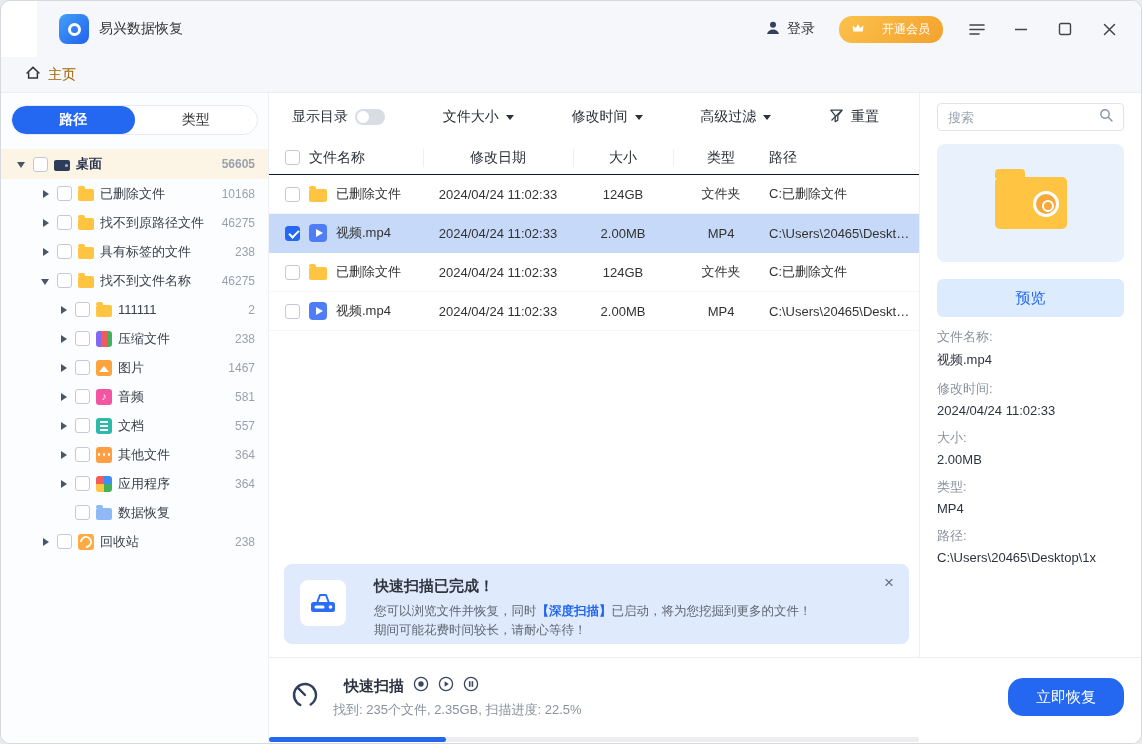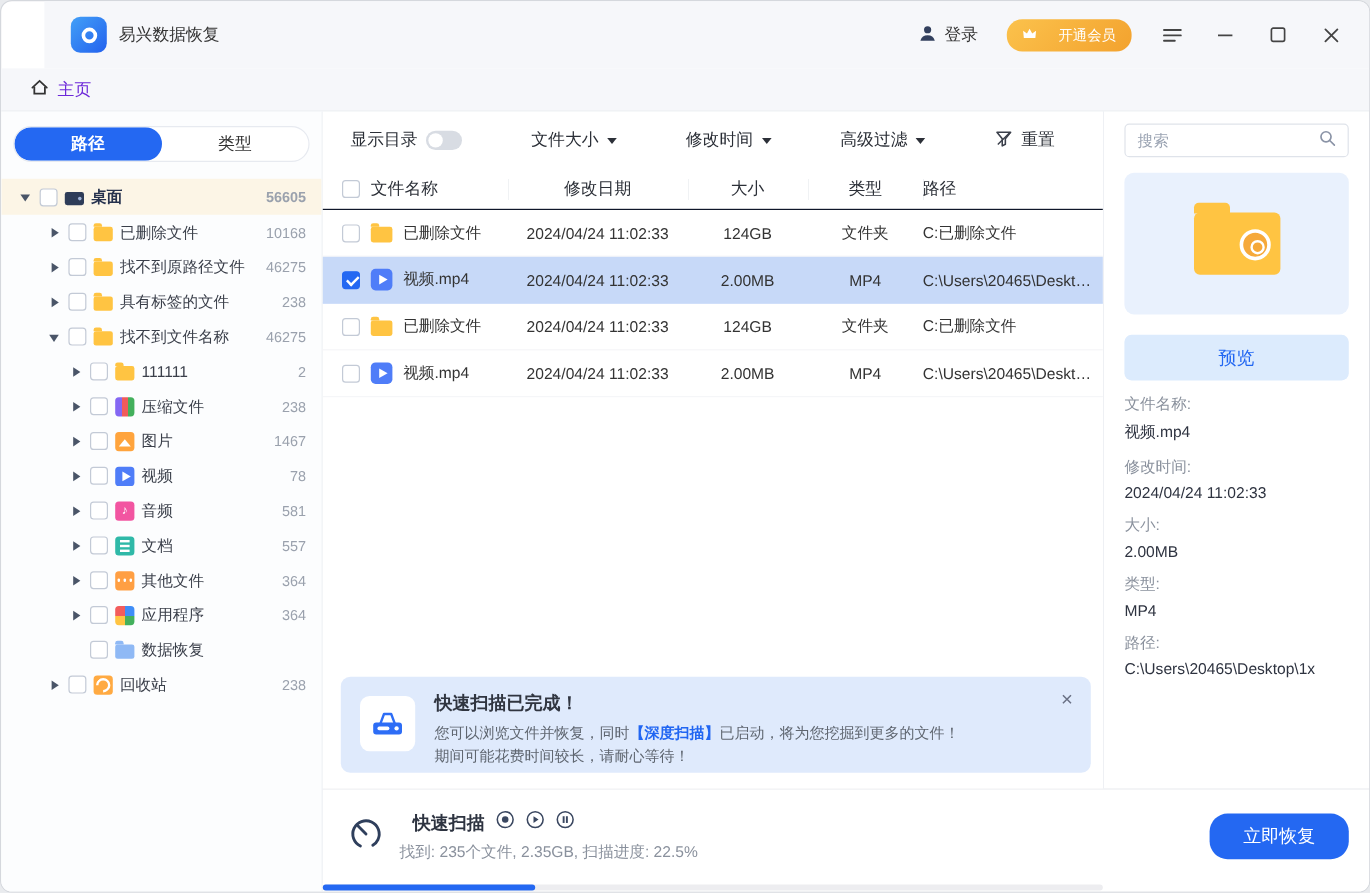--- a/index.html
+++ b/index.html
@@ -15,21 +15,21 @@
   .logo i { width:13px; height:13px; border:3px solid #fff; border-radius:50%; display:block; }
   .app-title { font-size:14px; color:#333; margin-left:10px; }
   .tb-right { margin-left:auto; display:flex; align-items:center; gap:24px; }
   .login { display:flex; align-items:center; gap:6px; font-size:14px; color:#333; cursor:pointer; }
   .vip { display:flex; align-items:center; gap:18px; background:linear-gradient(135deg,#fbc24c,#f3a22e);
          color:#fff; font-size:12px; padding:5px 13px; border-radius:13px; cursor:pointer; }
   .winbtn { width:20px; height:20px; display:flex; align-items:center; justify-content:center; cursor:pointer; }
 
   
   .homebar { height:36px; background:#f6f7fa; display:flex; align-items:center; gap:7px;
-             padding:0 24px; font-size:14px; color:#6d28d9; flex-shrink:0; border-bottom:1px solid #eceef2; }
+             padding:0 24px; font-size:14px; color:#a16207; flex-shrink:0; border-bottom:1px solid #eceef2; }
 
   
   .content { flex:1; display:flex; min-height:0; }
   .sidebar { width:268px; flex-shrink:0; background:#fcfdfe; border-right:1px solid #eef0f4;
              display:flex; flex-direction:column; overflow:hidden; }
   .cright { flex:1; display:flex; flex-direction:column; min-width:0; }
   .upper { height:566px; display:flex; min-height:0;justify-content:flex-end; }
   .main { width:650px; flex-shrink:0; display:flex; flex-direction:column; position:relative; background:#fff; }
   .vdiv { width:1px; background:#eef0f4; }
   .preview { flex:1; background:#fff; padding:10px 17px 0; display:flex; flex-direction:column; overflow:hidden; }
@@ -110,21 +110,21 @@
   .col-name { flex:1 1 auto; min-width:0; display:flex; align-items:center; gap:9px; padding-left:16px; }
   .col-date { width:150px; flex-shrink:0; text-align:center; }
   .col-size { width:100px; flex-shrink:0; text-align:center; }
   .col-type { width:96px;  flex-shrink:0; text-align:center; }
   .col-path { width:150px; flex-shrink:0; text-align:left; overflow:hidden; white-space:nowrap;
               text-overflow:ellipsis; padding-right:6px; }
   .thead .csep { box-shadow:inset 1px 0 0 #edeff2; }
 
   
   .banner { position:absolute; left:15px; right:10px; bottom:13px; height:80px; background:#dfeafc;
-            border-radius:8px; display:flex; gap:16px; padding:13px 16px; }
+            border-radius:8px; display:flex; gap:28px; padding:13px 16px; }
   .bicon { width:46px; height:46px; background:#fff; border-radius:8px; display:flex;
            align-items:center; justify-content:center; margin-top:3px; flex-shrink:0; }
   .btitle { font-size:15px; font-weight:bold; color:#303540; margin-bottom:6px; }
   .btext  { font-size:12.5px; color:#5f6670; line-height:1.55; }
   .btext .hl { color:#2166f2; font-weight:bold; }
   .bclose { position:absolute; right:15px; top:10px; font-size:17px; color:#697084; cursor:pointer; line-height:1; }
 
   
   .search { display:flex; align-items:center; height:28px; border:1px solid #dfe3ea; border-radius:4px;
             background:#fff; padding:0 10px; margin-bottom:13px; }
@@ -286,27 +286,20 @@
       </div>
 
       <div class="trow lv2">
         <span class="arr arr-r"></span>
         <span class="cb"></span>
         <span class="ic ic-img"></span>
         <span>图片</span>
         <span class="cnt">1467</span>
       </div>
 
-      <div class="trow lv2">
-        <span class="arr arr-r"></span>
-        <span class="cb"></span>
-        <span class="ic ic-vid"></span>
-        <span>视频</span>
-        <span class="cnt">78</span>
-      </div>
 
       <div class="trow lv2">
         <span class="arr arr-r"></span>
         <span class="cb"></span>
         <span class="ic ic-aud">♪</span>
         <span>音频</span>
         <span class="cnt">581</span>
       </div>
 
       <div class="trow lv2">

